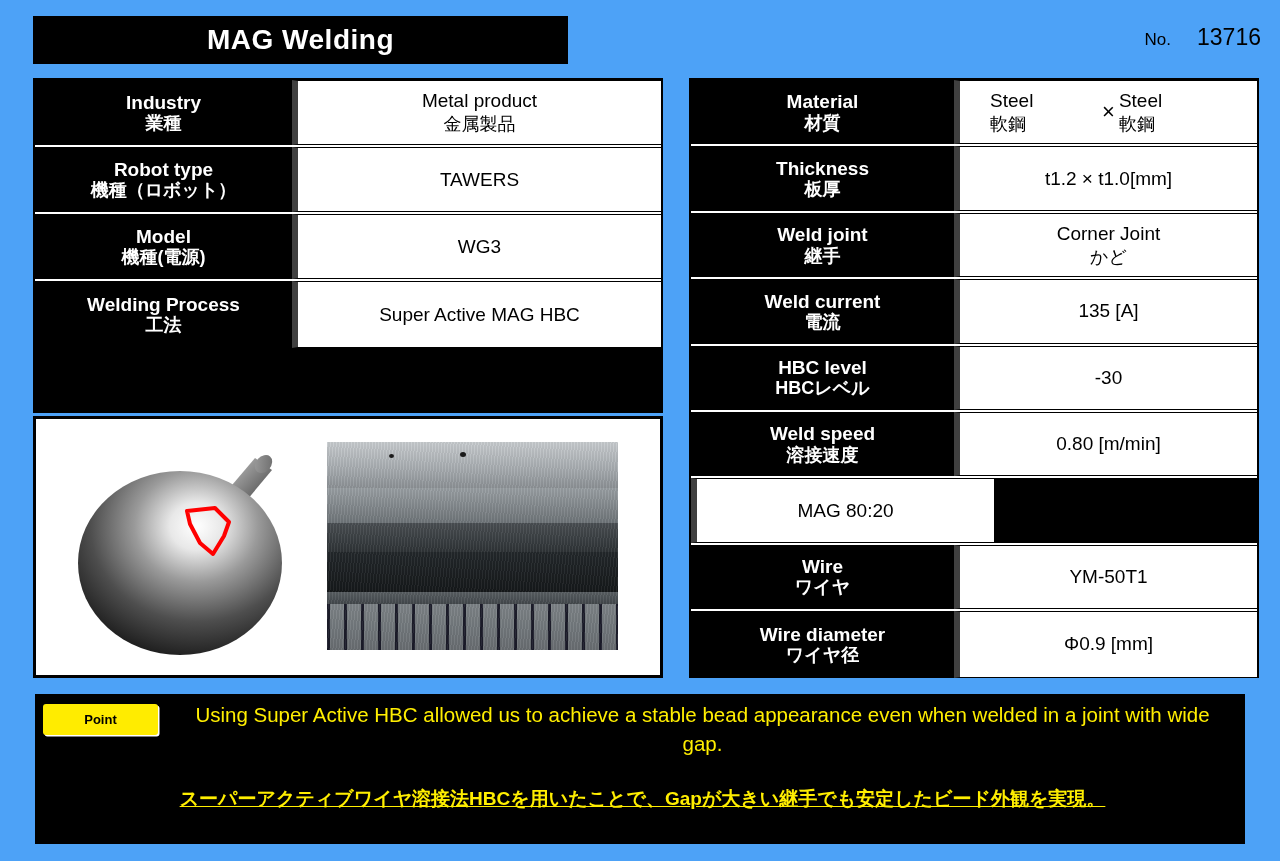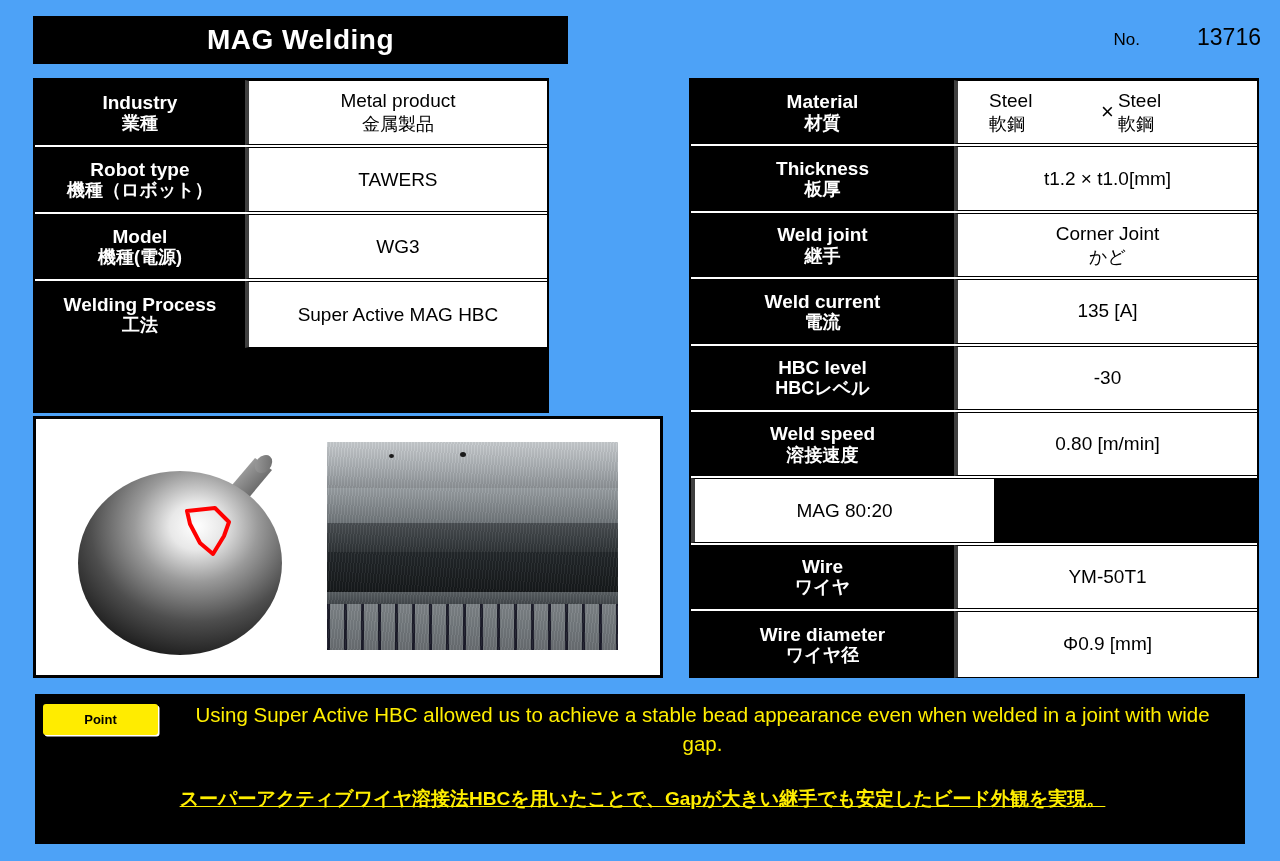--- a/index.html
+++ b/index.html
@@ -35,38 +35,37 @@
     font-size: 28px;
     font-weight: bold;
     letter-spacing: 0.5px;
   }
   .doc-no {
     position: absolute;
     right: 35px; top: 24px;
     display: flex;
     align-items: baseline;
     color: #000;
-    gap: 31px;
   }
   .doc-no-label {
     font-size: 17px;
     margin-right: 26px;
   }
   .doc-no-value {
     font-size: 23px;
   }
 
   
   .table {
     position: absolute;
     border: 2px solid #000;
     background: #000;
     box-sizing: border-box;
   }
-  .table-left  { left: 33px;  top: 78px; width: 516px; height: 335px; }
+  .table-left  { left: 33px;  top: 78px; width: 630px; height: 335px; }
   .table-right { left: 689px; top: 78px; width: 570px; height: 600px; }
 
   .row {
     display: flex;
     width: 100%;
     box-sizing: border-box;
     border-bottom: 2px solid #ffffff;
   }
   .row:last-child { border-bottom: none; }
 
@@ -93,21 +92,21 @@
   .cell-value {
     background: #ffffff;
     color: #000;
     display: flex;
     flex-direction: column;
     align-items: center;
     justify-content: center;
     box-sizing: border-box;
     text-align: center;
     line-height: 1.25;
-    border-left: 4px solid #404040;
+    border-left: 6px solid #404040;
     border-top: 1px solid #000;
     border-bottom: 1px solid #000;
   }
   .cell-value .en { font-size: 19px; }
   .cell-value .ja { font-size: 18px; }
   .cell-value .single { font-size: 19px; }
 
   .table-left .row  { height: 67px; }
   .table-left .cell-label { width: 257px; }
   .table-left .cell-value { width: 369px; }

